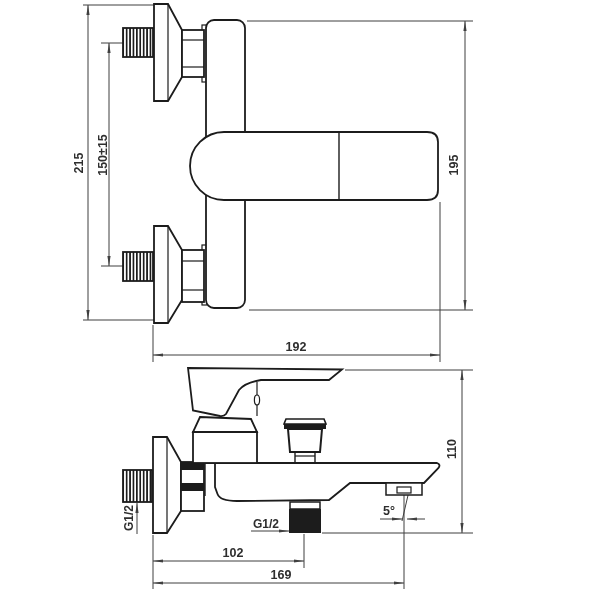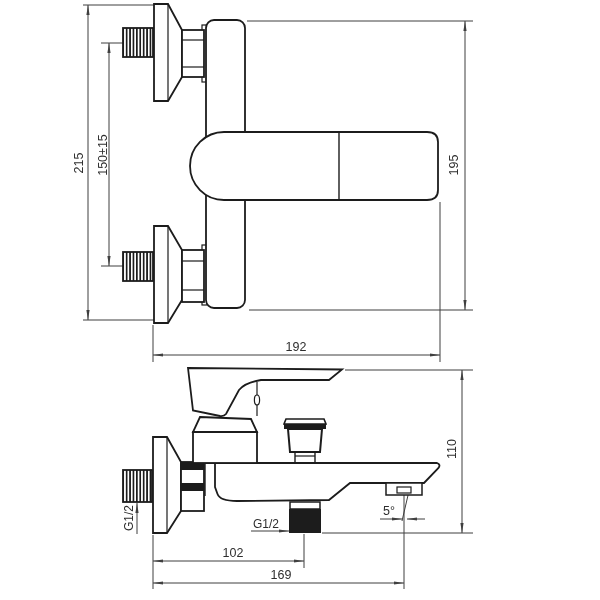--- a/index.html
+++ b/index.html
@@ -1,19 +1,20 @@
 <!DOCTYPE html>
 <html><head>
 <meta charset="utf-8">
 <style>
   html,body{margin:0;padding:0;background:#fff;}
   .stage{
     width:540px;height:600px;position:relative;background:#fff;
     font-family:"Liberation Sans", sans-serif;
     overflow:hidden;
+    font-weight:bold;
   }
   svg{display:block;}
   text{
     font-family:"Liberation Sans", sans-serif;
     font-size:12.5px;
     fill:#2e2e2e;
   }
   .dimtxt{font-size:12.5px;}
   .thread-small{font-size:12px;}
 </style>

